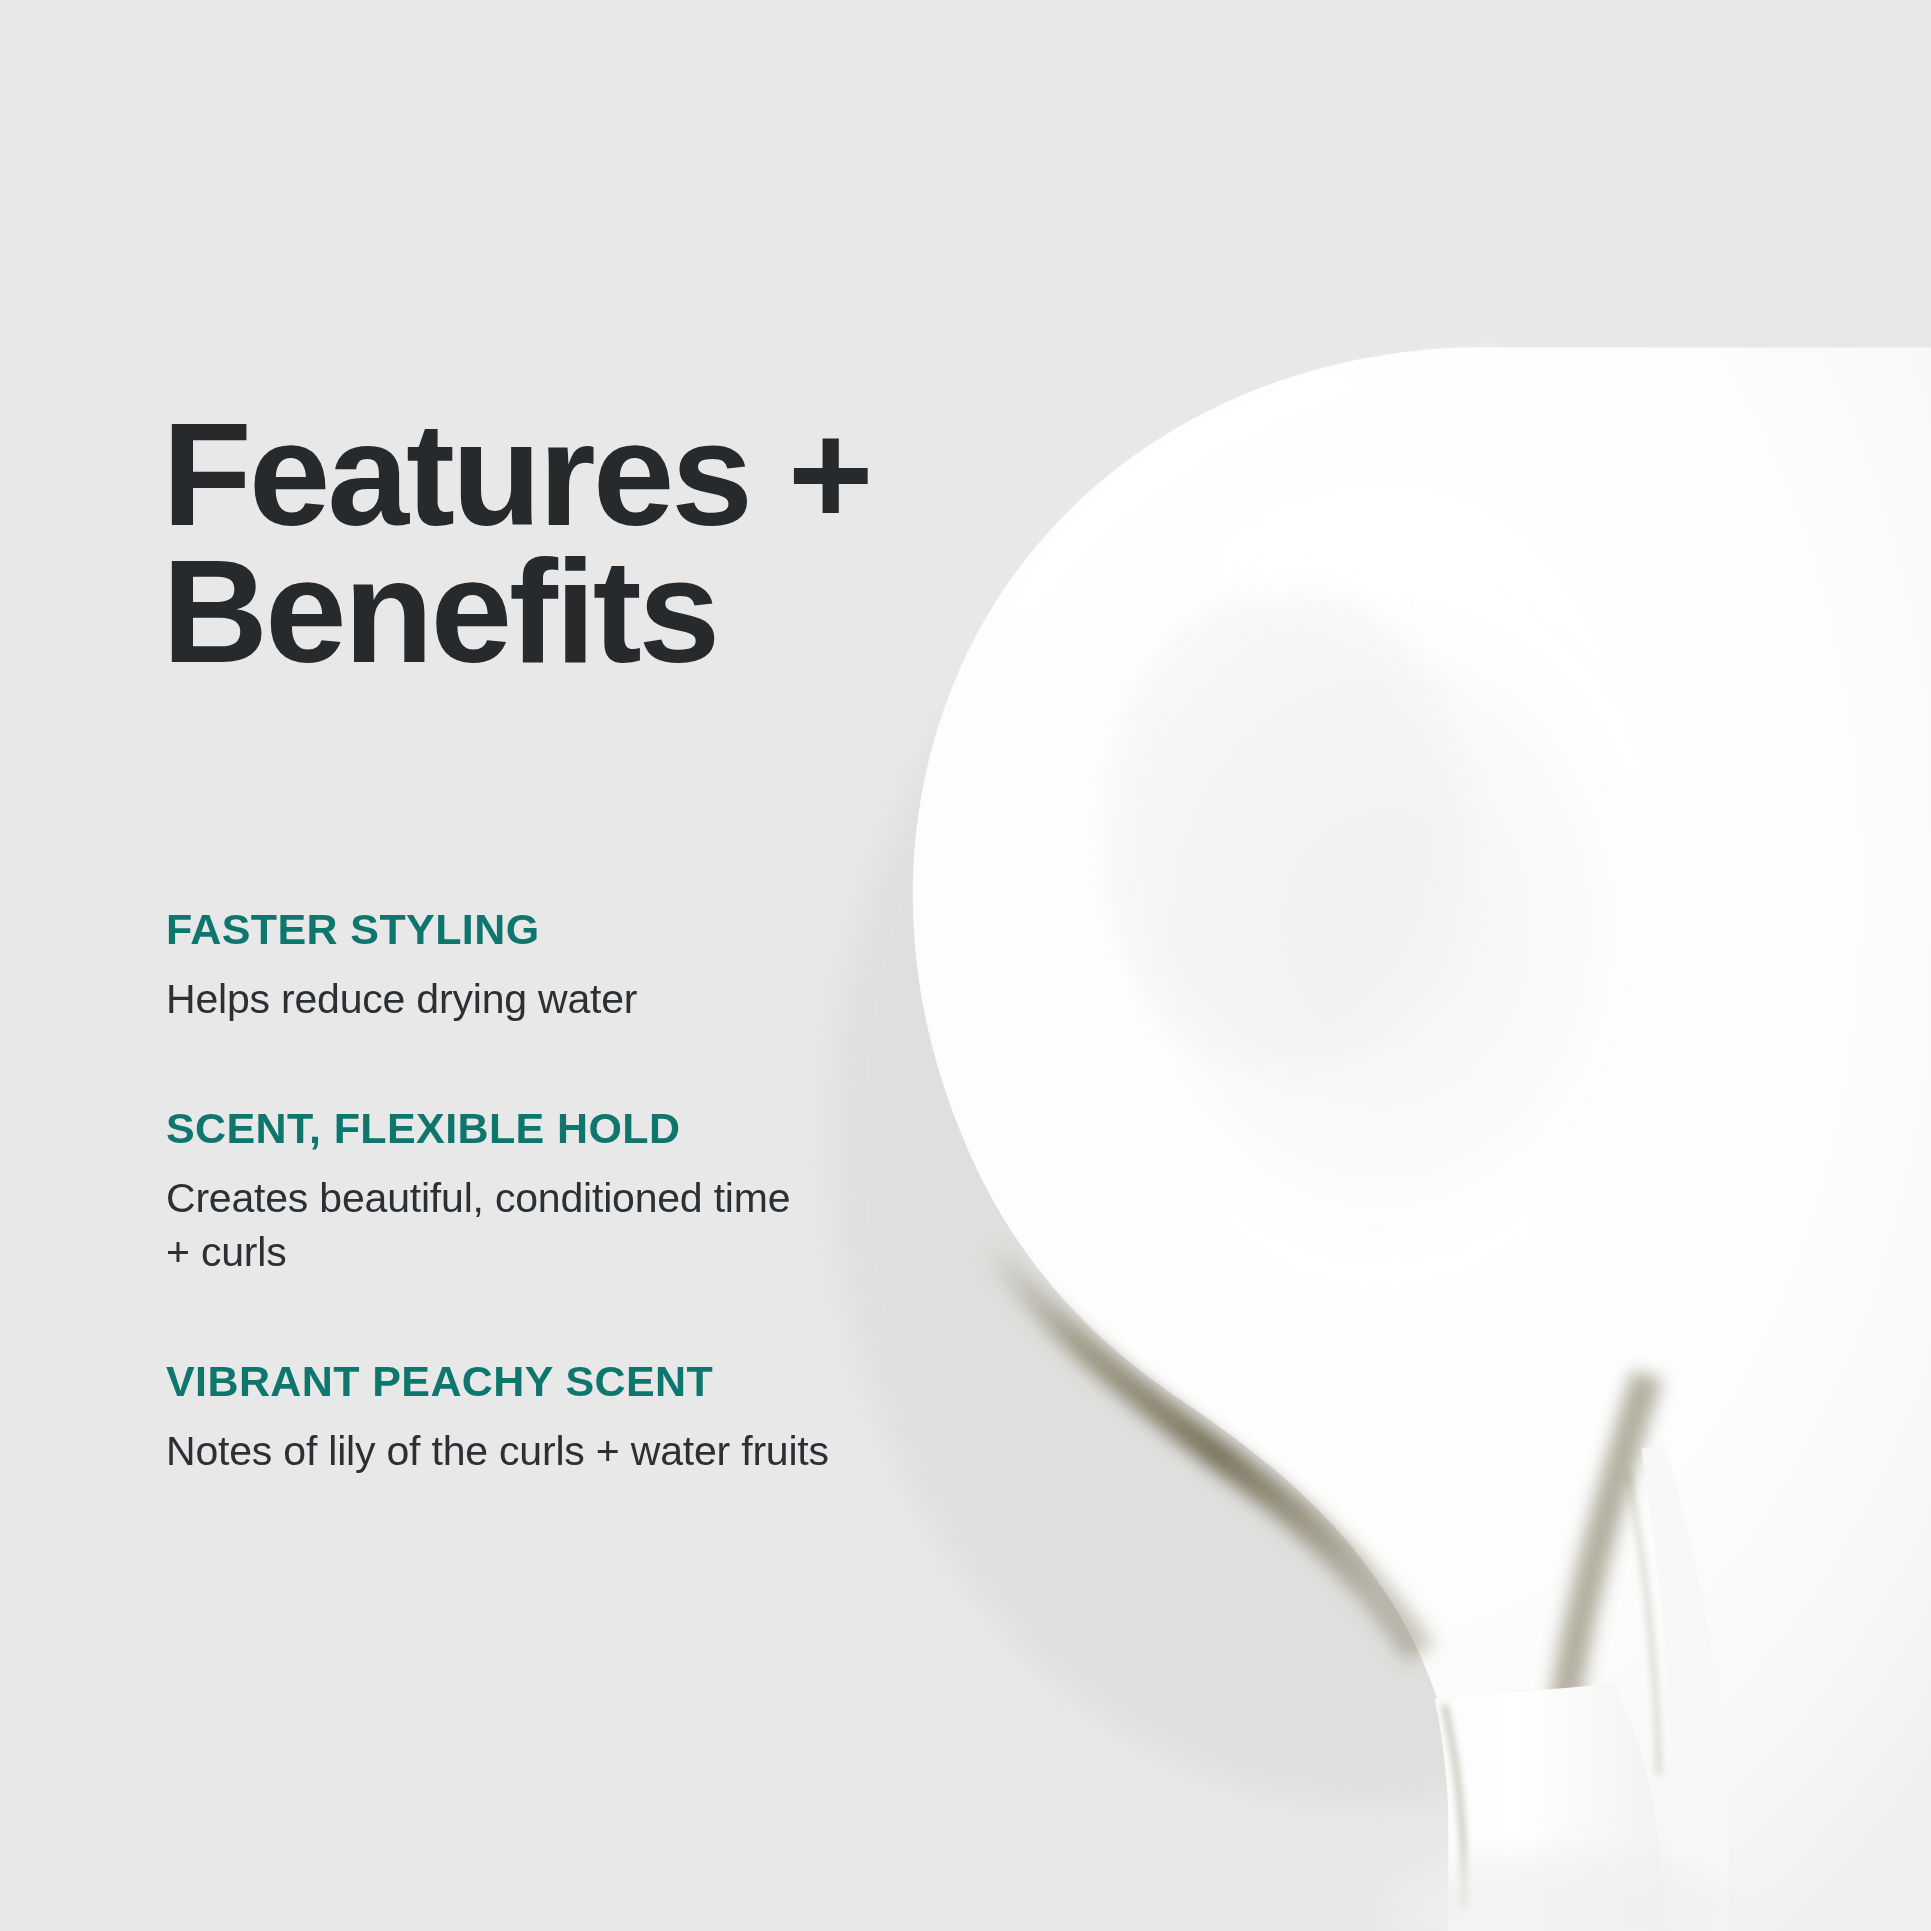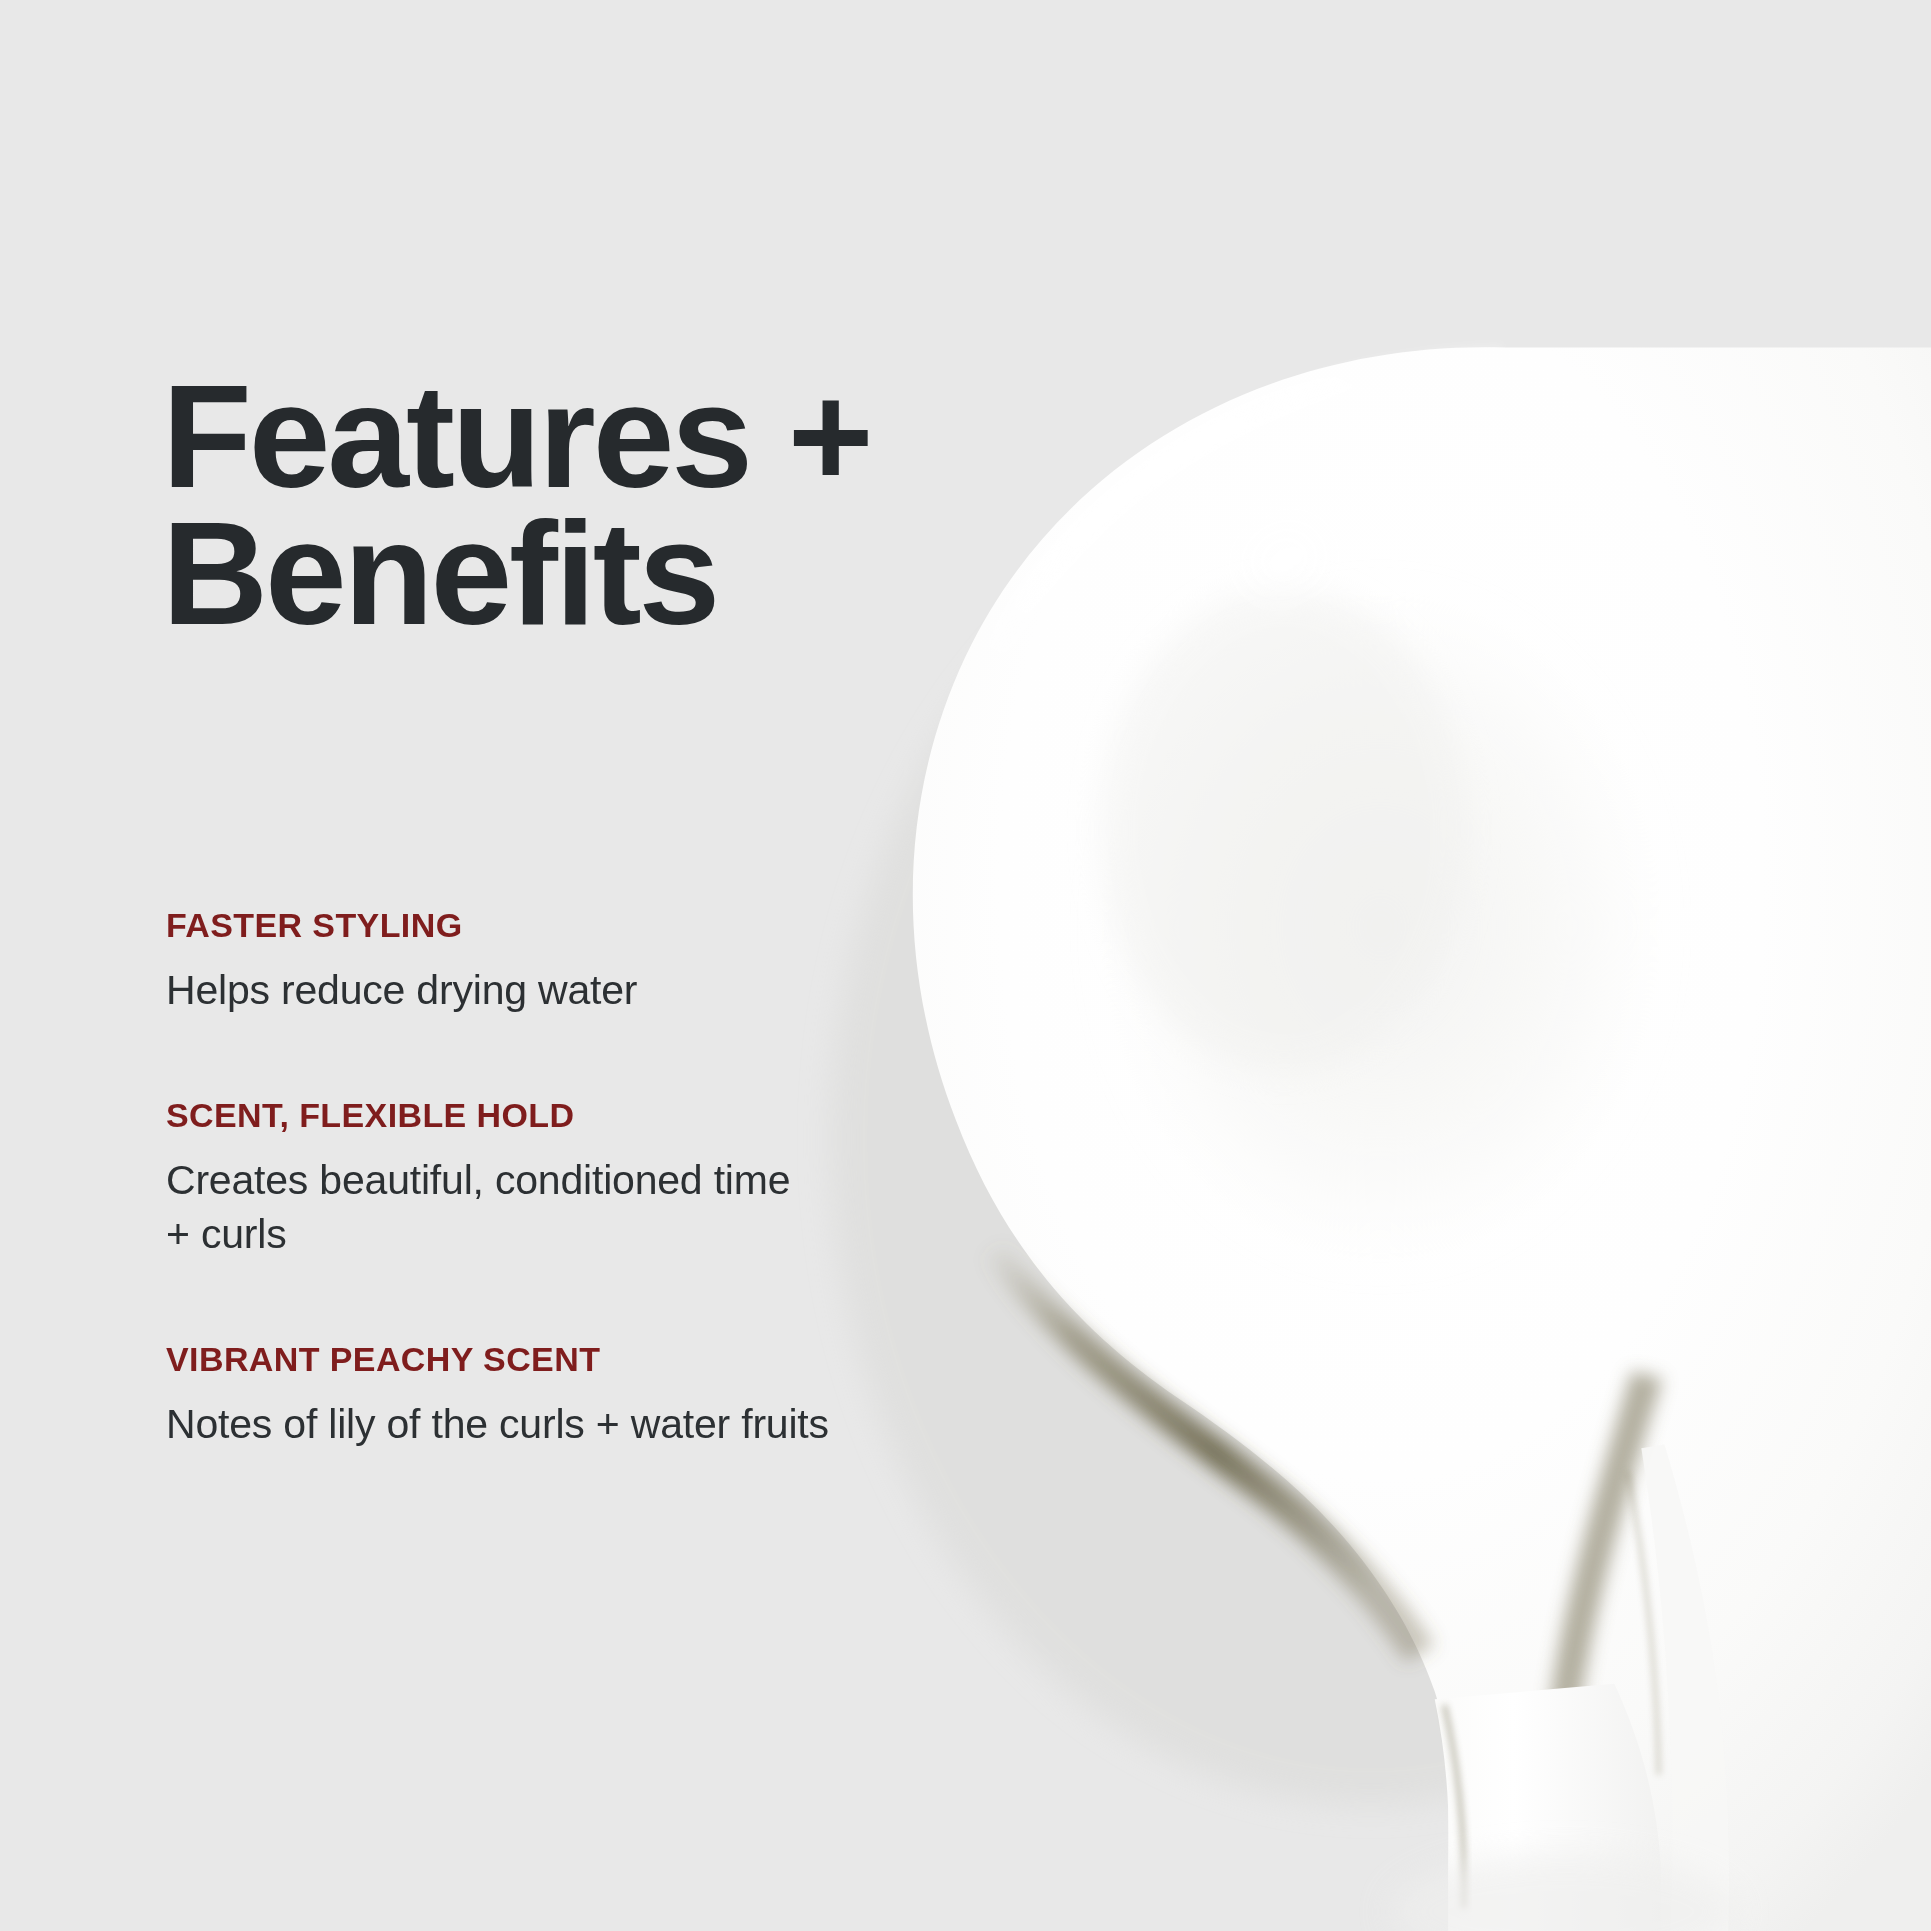--- a/index.html
+++ b/index.html
@@ -38,21 +38,21 @@
     position: absolute;
     left: 0;
     top: 0;
     width: 966px;
     height: 1931px;
   }
 
   .headline {
     position: absolute;
     left: 162px;
-    top: 368px;
+    top: 406px;
     width: 772px;
     margin: 0;
     color: #262a2d;
     font-family: "Liberation Sans", sans-serif;
     font-weight: bold;
     font-size: 147px;
     line-height: 0.93;
     letter-spacing: -3.1px;
     white-space: pre-line;
   }
@@ -66,24 +66,24 @@
 
   .feature-block {
     margin: 0 0 81px 0;
   }
   .feature-block:last-child {
     margin-bottom: 0;
   }
 
   .feature-title {
     margin: 0 0 21px 0;
-    color: #7f1d1d;
+    color: #0f766e;
     font-family: "Liberation Sans", sans-serif;
     font-weight: bold;
-    font-size: 34px;
+    font-size: 43px;
     line-height: 1.0;
     letter-spacing: 0.4px;
   }
 
   .feature-desc {
     margin: 0;
     color: #2c3033;
     font-family: "Liberation Sans", sans-serif;
     font-weight: normal;
     font-size: 41px;

